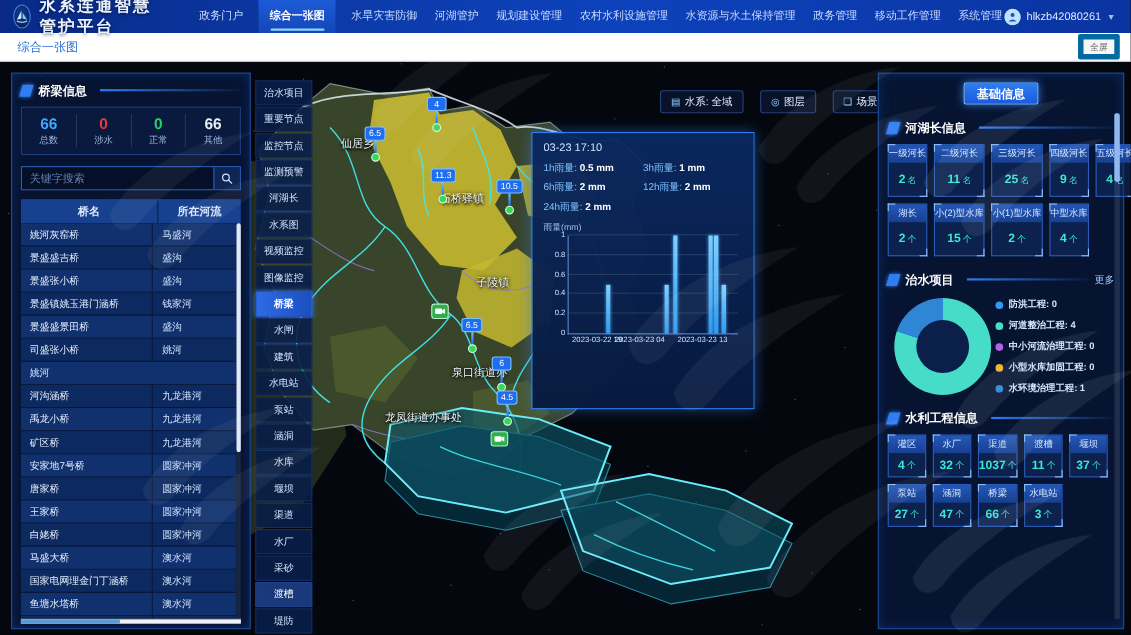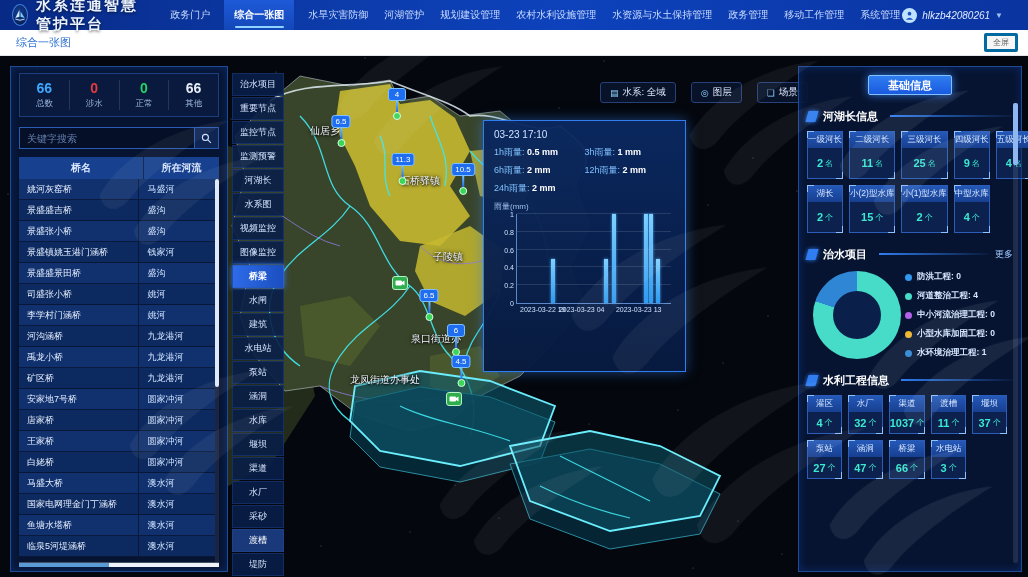--- a/index.html
+++ b/index.html
@@ -14,31 +14,31 @@
   #logo-wrap { display:flex; align-items:center; gap:8px; padding-left:12px; }
   #logo { width:22px; height:22px; border-radius:50%; background:radial-gradient(circle at 40% 35%,#123c8e,#061a4e);
     border:1px solid #3f7fe0; display:flex; align-items:center; justify-content:center; }
   #app-title { color:#eaf2ff; font-size:15px; font-weight:bold; letter-spacing:2px;
     text-shadow:0 1px 3px rgba(0,0,0,.6); }
   #nav-items { display:flex; align-items:flex-start; gap:12px; margin-left:28px; height:100%; }
   .nav-item { color:#c9dcff; font-size:10px; line-height:30px; white-space:nowrap; cursor:pointer; position:relative; padding:0 2px; }
   .nav-item.active { background:linear-gradient(180deg,#1e5ad8,#1347b8); color:#fff; padding:0 10px; font-weight:bold; }
   .nav-item.active::after { content:""; position:absolute; left:15%; right:15%; bottom:2px; height:2px;
     background:#8fd4ff; border-radius:1px; }
-  #user-box { margin-left:auto; display:flex; align-items:center; gap:5px; padding-right:25px;font-style:italic; }
+  #user-box { margin-left:auto; display:flex; align-items:center; gap:5px; padding-right:14px; }
   #avatar { width:15px; height:15px; border-radius:50%; background:#bfe2ff; display:flex; align-items:center; justify-content:center; overflow:hidden; }
   #user-name { color:#dfeaff; font-size:10px; }
   #user-caret { color:#9fc0ef; font-size:8px; }
 
   
   #breadcrumbbar { position:absolute; top:30px; left:0; width:100%; height:26px; background:#ffffff;
     border-bottom:1px solid #e2e6ec; display:flex; align-items:center; z-index:29; }
   #breadcrumb { color:#2d6fd0; font-size:11px; margin-left:16px; }
   #fullscreen-btn { margin-left:auto; margin-right:10px; font-size:8px; color:#666;
-    border:3px solid #0369a1; background:#f6f6f6; border-radius:2px; padding:1px 6px; cursor:pointer; }
+    border:5px solid #0369a1; background:#f6f6f6; border-radius:2px; padding:1px 6px; cursor:pointer; }
 
   
   #stage { position:absolute; top:56px; left:0; width:1028px; height:521px; background:#04070d; overflow:hidden; }
   #map-svg { position:absolute; top:0; left:0; z-index:1; }
   .region-label { position:absolute; z-index:3; color:#f2f7ff; font-size:10px; text-shadow:0 1px 2px #000,0 0 4px #000; white-space:nowrap; transform:translateX(-50%); }
   .marker { position:absolute; z-index:4; display:flex; flex-direction:column; align-items:center; transform:translateX(-50%); cursor:pointer; }
   .marker .tag { min-width:18px; padding:0 3px; height:13px; background:#1f6ef0; border:1px solid #7fc0ff;
     border-radius:3px; color:#fff; font-size:8px; line-height:11px; text-align:center; }
   .marker .stem { width:2px; height:11px; background:linear-gradient(180deg,#6fc4ff,#1f6ef0); }
   .marker .dot { width:8px; height:8px; border-radius:50%; background:#3ad65a; border:1px solid #d8ffe2; }
@@ -114,21 +114,21 @@
   #rain-chart { position:relative; margin:4px 8px 0 8px; height:118px; }
   #ylabel { position:absolute; top:0; left:2px; font-size:8px; color:#9fc0e8; }
   #plot { position:absolute; left:24px; right:6px; top:13px; bottom:15px; border-left:1px solid #5b87c8; border-bottom:1px solid #5b87c8; }
   .gridline { position:absolute; left:0; right:0; height:1px; background:rgba(255,255,255,.12); }
   .ytick { position:absolute; right:100%; margin-right:3px; font-size:7px; color:#cfe2ff; transform:translateY(50%); }
   .bar { position:absolute; bottom:0; width:4px; background:linear-gradient(180deg,#7fd0ff,#2f9af0); box-shadow:0 0 3px #4aa8f0; }
   .xtick { position:absolute; top:100%; margin-top:3px; font-size:7px; color:#cfe2ff; white-space:nowrap; }
 
   
   #right-panel { left:798px; top:10px; width:224px; height:506px; }
-  #rp-tab { width:84px; height:20px; margin:8px auto 12px auto; background:linear-gradient(180deg,#2f7df0,#1a5ae0);
+  #rp-tab { width:68px; height:20px; margin:8px auto 12px auto; background:linear-gradient(180deg,#2f7df0,#1a5ae0);
     border:1px solid #7fc0ff; border-radius:2px; color:#fff; font-size:11px; font-weight:bold;
     display:flex; align-items:center; justify-content:center; cursor:pointer; box-shadow:0 0 8px rgba(60,140,255,.8); }
   #rp-scroll { position:absolute; top:36px; bottom:8px; right:3px; width:5px; background:rgba(255,255,255,.10); border-radius:2px; }
   #rp-thumb { position:absolute; top:0; width:5px; height:62px; background:#8fb8f0; border-radius:2px; }
   .cards { display:grid; grid-template-columns:1fr 1fr 1fr 1fr 1fr; gap:6px; margin:6px 14px 0 8px; }
   .card { border:1px solid #2a5cb8; background:rgba(16,44,100,.55); position:relative; }
   .card::before { content:""; position:absolute; top:-1px; left:-1px; width:6px; height:6px;
     border-top:1px solid #8fc0ff; border-left:1px solid #8fc0ff; }
   .card::after { content:""; position:absolute; bottom:-1px; right:-1px; width:6px; height:6px;
     border-bottom:1px solid #8fc0ff; border-right:1px solid #8fc0ff; }
@@ -372,20 +372,25 @@
         </svg>
     </div>
     <div class="cam-badge" style="left:446px;top:336px;">
       <svg width="10" height="8" viewBox="0 0 20 14">
           <rect x="1" y="2" width="13" height="10" rx="2" fill="#fff"></rect>
           <polygon points="14,5 19,2 19,12 14,9" fill="#fff"></polygon>
         </svg>
     </div>
 
     <aside id="left-panel" class="panel">
+      <div class="sec-head">
+        <span class="sec-ic"></span>
+        <span class="sec-title">桥梁信息</span>
+        <span class="sec-line"></span>
+      </div>
       <div id="stats">
           <div class="stat">
             <span class="v" style="color: rgb(63, 168, 255);">66</span>
             <span class="l">总数</span>
           </div>
           <div class="stat">
             <span class="v" style="color: rgb(226, 60, 60);">0</span>
             <span class="l">涉水</span>
           </div>
           <div class="stat">
@@ -430,21 +435,20 @@
             </div>
             <div class="trow">
               <span class="c1">景盛盛景田桥</span>
               <span class="c2">盛沟</span>
             </div>
             <div class="trow">
               <span class="c1">司盛张小桥</span>
               <span class="c2">姚河</span>
             </div>
             <div class="trow">
-              <span class="c1">李学村门涵桥</span>
               <span class="c2">姚河</span>
             </div>
             <div class="trow">
               <span class="c1">河沟涵桥</span>
               <span class="c2">九龙港河</span>
             </div>
             <div class="trow">
               <span class="c1">禹龙小桥</span>
               <span class="c2">九龙港河</span>
             </div>

